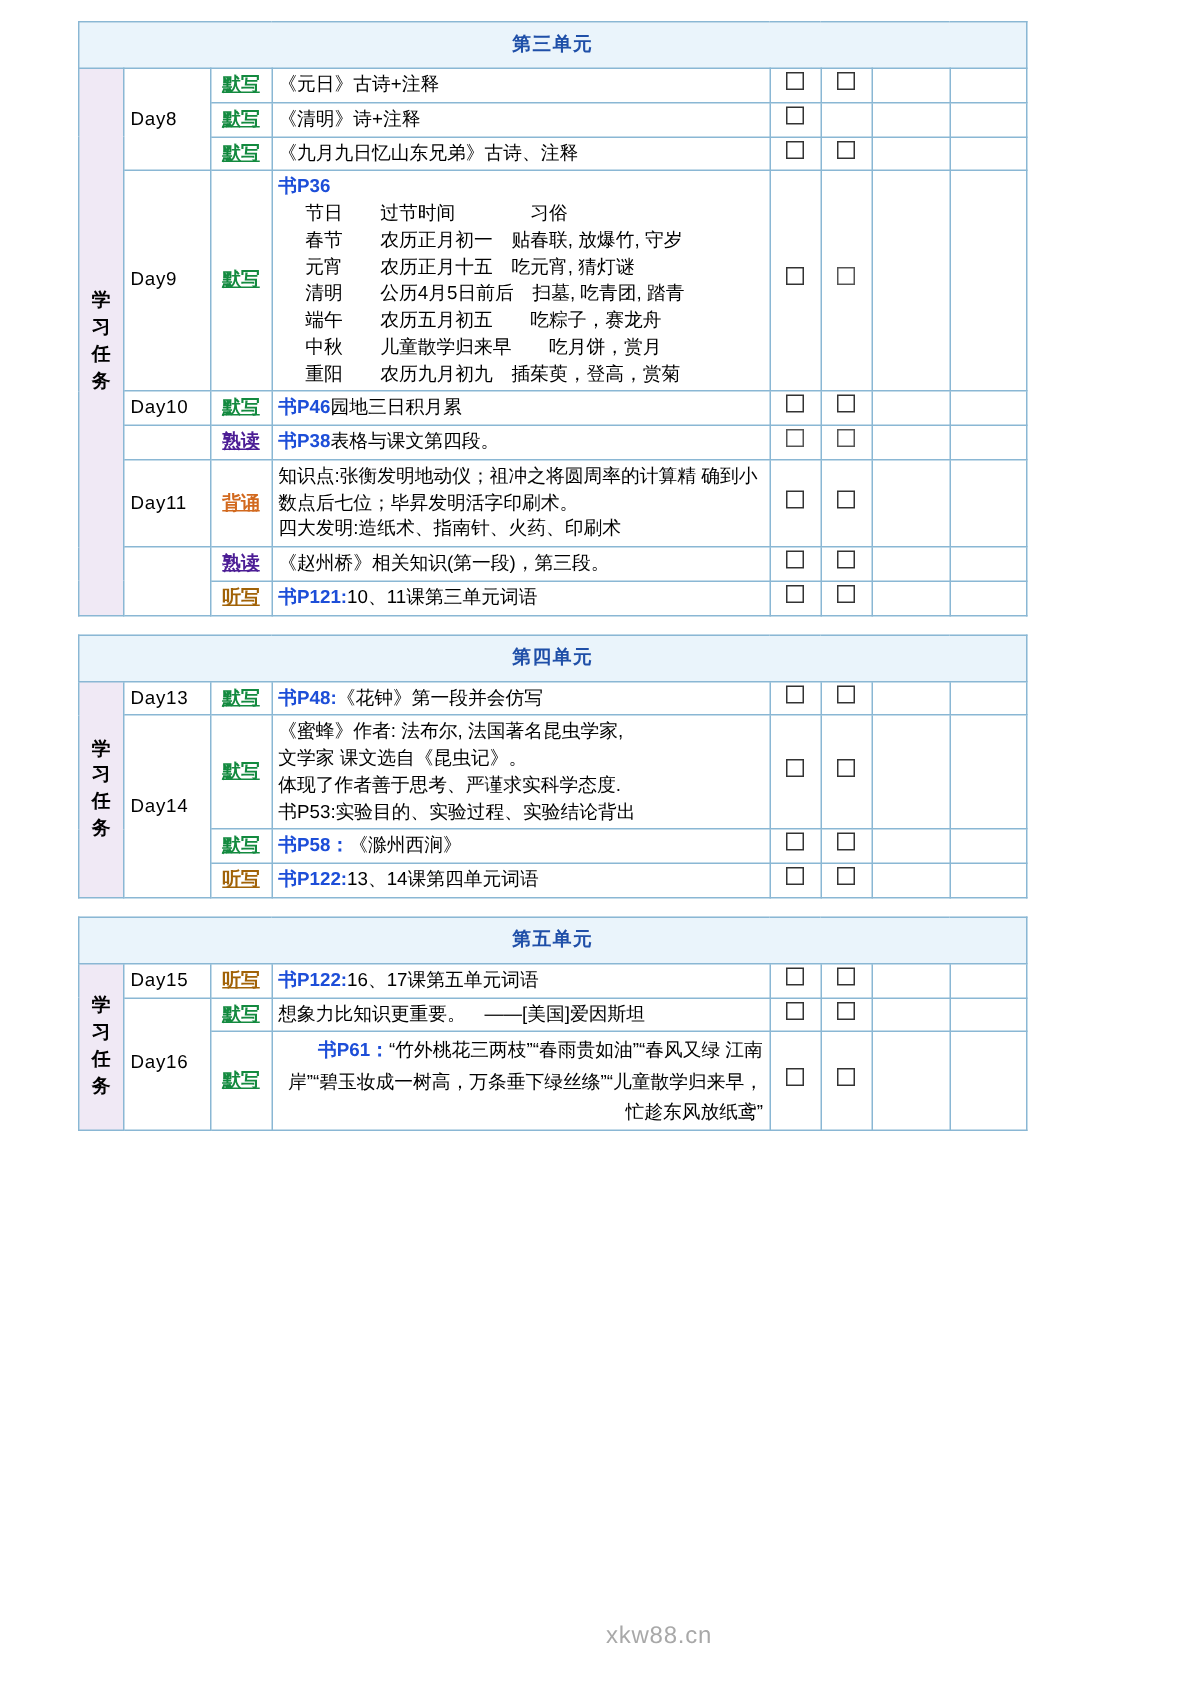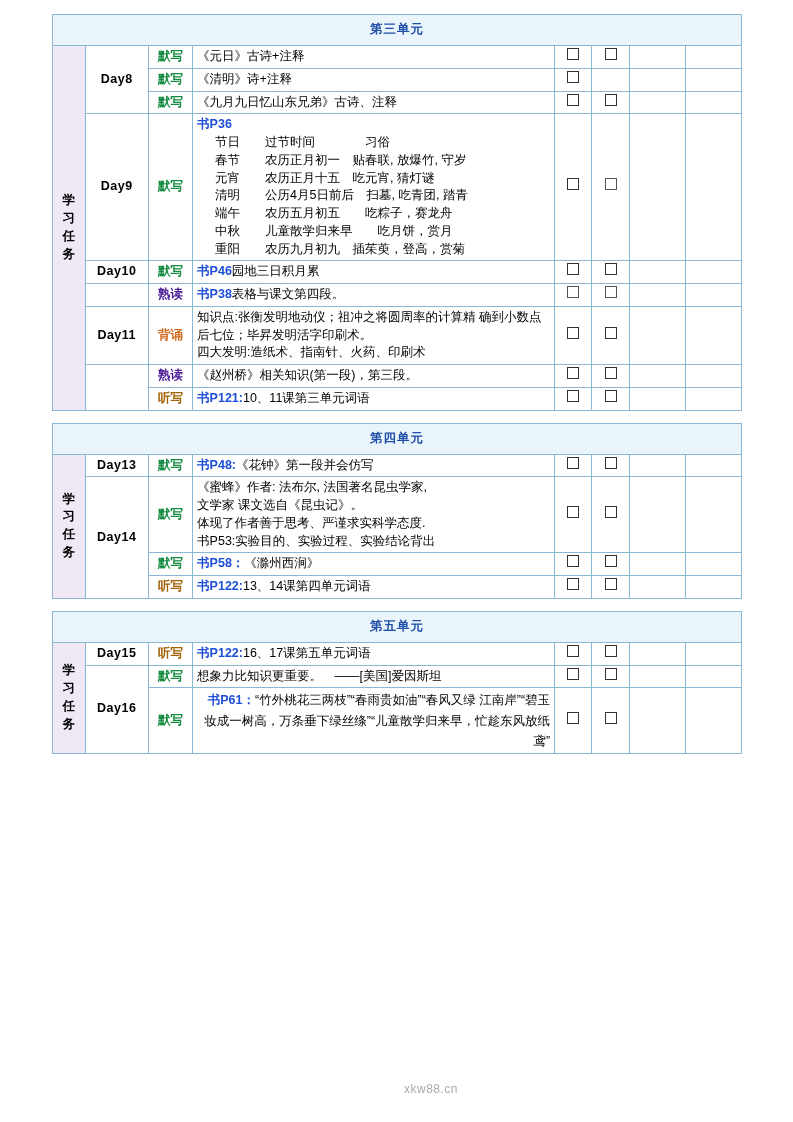--- a/index.html
+++ b/index.html
@@ -5,21 +5,21 @@
   html,body{margin:0;padding:0;}
   body{
     width:793px;height:1122px;
     background:#ffffff;
     font-family:"Liberation Sans","DejaVu Sans",sans-serif;
     color:#000;
   }
   .page{position:relative;width:793px;height:1122px;overflow:hidden;}
   table.sheet{
     position:absolute;left:52px;top:14px;
-    width:690px;
+    width:633px;
     border-collapse:collapse;
     table-layout:fixed;
   }
   table.sheet td{
     border:1px solid #8ab7d4;
     padding:2px 4px;
     vertical-align:middle;
     font-size:12.5px;
     line-height:1.42;
   }
@@ -46,31 +46,31 @@
     background:#f0e9f5;
     text-align:center;
     font-weight:bold;
     font-size:12.5px;
     line-height:1.6;
     color:#000;
     padding:2px 1px;
   }
   .task-cell span{display:block;}
   .day-cell{
-    text-align:center;
-    font-weight:bold;
+    font-weight:normal;
     font-size:12px;
     color:#000;
     letter-spacing:0.5px;
   }
   .type-cell{
     text-align:center;
     font-weight:bold;
     font-size:12.5px;
     white-space:nowrap;
+    text-decoration:underline;
   }
   .t-mx{color:#138a3f;}   
   .t-sd{color:#4c1d95;}   
   .t-bs{color:#d2691e;}   
   .t-tx{color:#a16207;}   
   .content-cell{font-size:12.8px;color:#000;}
   .bk{color:#1d4ed8;font-weight:bold;}
   .tbl-lines div{white-space:pre;}
   .tbl-lines{font-size:12.6px;}
   .ck{
@@ -82,21 +82,21 @@
   .box{
     display:inline-block;
     width:10px;height:10px;
     border:1px solid #333;
     background:#fff;
   }
   .box-thin{border:1px solid #555;}
   .watermark{
     position:absolute;
     left:404px;top:1082px;
-    font-size:12px;
+    font-size:16px;
     color:#9a9a9a;
     opacity:.85;
     letter-spacing:.5px;
   }
   .indent{padding-left:18px;}
 </style>
 </head>
 <body>
 
 <div class="page">

